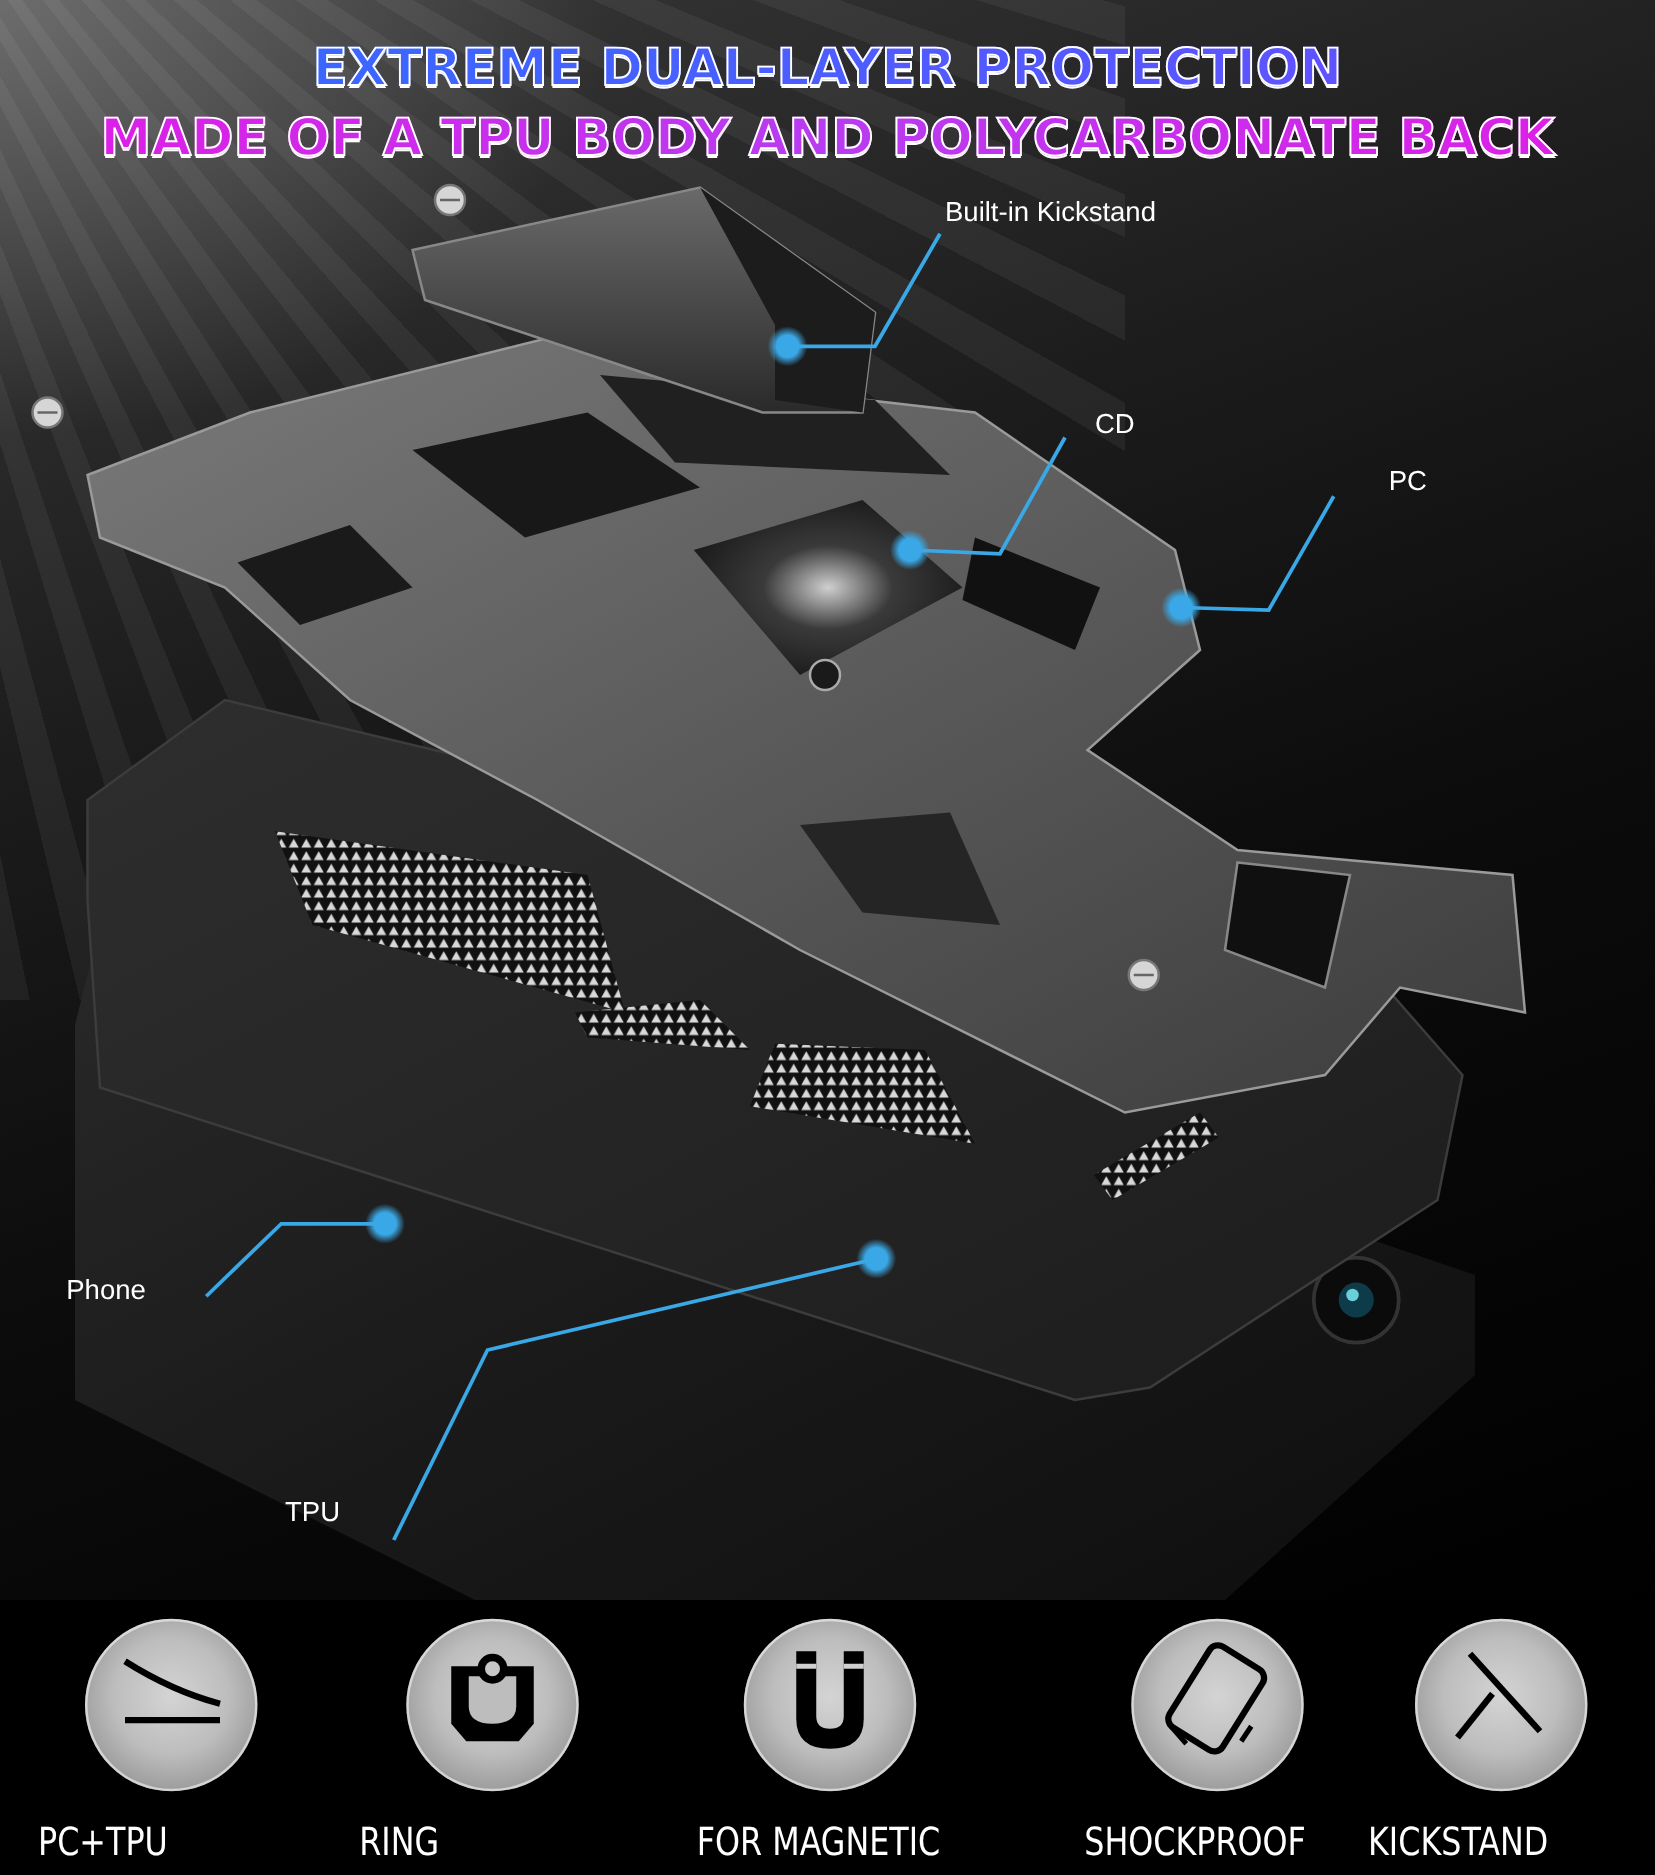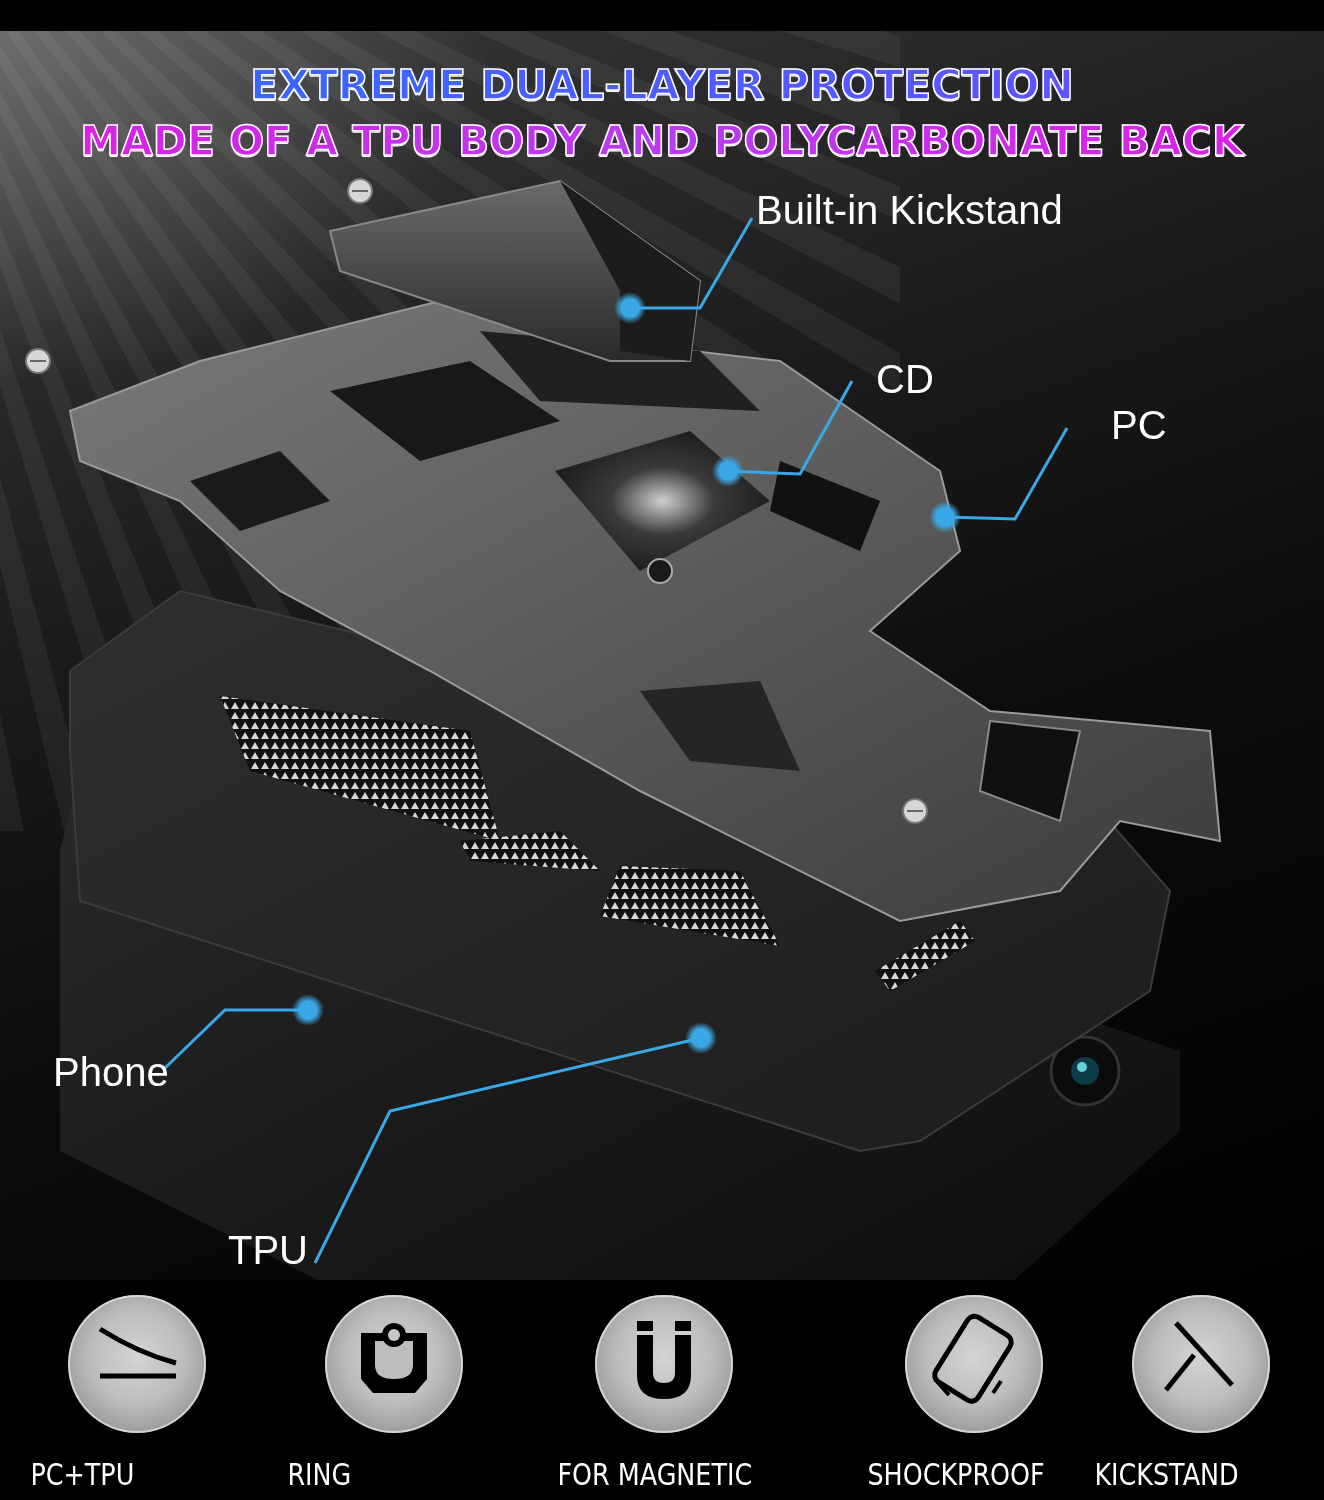--- a/index.html
+++ b/index.html
@@ -1,28 +1,28 @@
 <!DOCTYPE html>
 <html><head>
 <meta charset="utf-8">
 <style>
   html, body { margin:0; padding:0; }
   body { width:1324px; height:1500px; background:#000; overflow:hidden; position:relative; font-family:"Liberation Sans", sans-serif; }
   .stage { position:absolute; left:0; top:0; width:1324px; height:1280px; overflow:hidden;
     background:
       radial-gradient(ellipse 700px 500px at 0px 0px, rgba(150,150,150,0.55), rgba(0,0,0,0) 70%),
-      linear-gradient(160deg, #3a3a3a 0%, #1c1c1c 35%, #0c0c0c 60%, #000 100%); margin-top: 31px; }
+      linear-gradient(160deg, #3a3a3a 0%, #1c1c1c 35%, #0c0c0c 60%, #000 100%); }
   .rays { position:absolute; left:-200px; top:-300px; width:1100px; height:1100px;
     background: repeating-conic-gradient(from 95deg at 0% 0%, rgba(255,255,255,0.06) 0deg 1.5deg, rgba(0,0,0,0) 1.5deg 3.5deg);
     opacity:0.9; }
   .headline { position:absolute; left:0; width:1324px; text-align:center; font-family:"DejaVu Sans", sans-serif; font-weight:bold; letter-spacing:0px; -webkit-text-stroke:1.5px #ffffff; paint-order:stroke fill; }
   .hl1 { top:30px; font-size:41px; color:#3f5df0; background:linear-gradient(90deg,#2f6dff,#6a4dff); -webkit-background-clip:text; background-clip:text; color:transparent; text-shadow:none; }
   .hl2 { top:86px; font-size:41px; background:linear-gradient(90deg,#e01ce6,#b83cf0,#e01ce6); -webkit-background-clip:text; background-clip:text; color:transparent; }
   .hl-shadow { position:absolute; left:0; width:1324px; text-align:center; font-family:"DejaVu Sans", sans-serif; font-weight:bold; font-size:41px; color:#fff; }
-  .callout { position:absolute; color:#fff; font-size:40px; font-family:"Liberation Sans", sans-serif; }
+  .callout { position:absolute; color:#fff; font-size:22px; font-family:"Liberation Sans", sans-serif; }
   svg.overlay { position:absolute; left:0; top:0; }
   .bottom { position:absolute; left:0; top:1280px; width:1324px; height:220px; background:#000; }
   .feat { position:absolute; top:1295px; width:260px; }
   .feat .disc { width:138px; height:138px; margin:0 auto; border-radius:50%;
     background: radial-gradient(circle at 50% 45%, #d4d4d4 0%, #bdbdbd 45%, #8f8f8f 85%, #6e6e6e 100%);
     box-shadow: inset 0 0 0 2px rgba(255,255,255,0.55); position:relative; }
   .feat .disc svg { position:absolute; left:0; top:0; }
   .feat .label { color:#fff; font-size:31px; margin-top:23px; font-family:"DejaVu Sans", sans-serif; font-weight:normal; transform:scaleX(0.82); letter-spacing:0px; }
 </style>
 </head>

